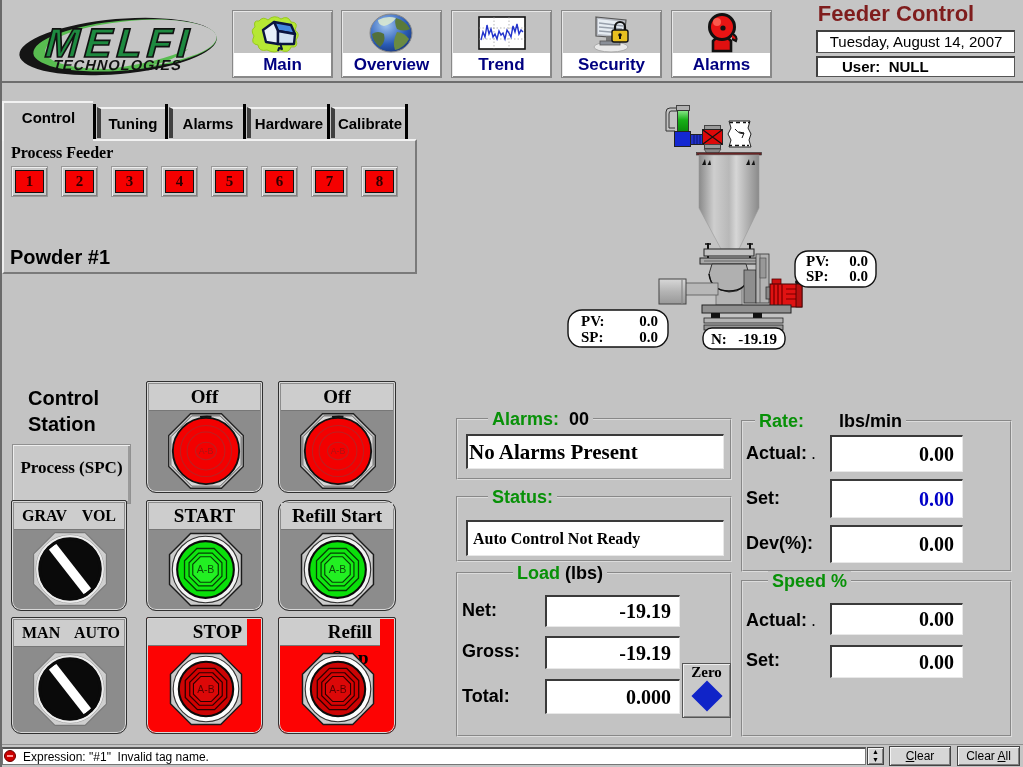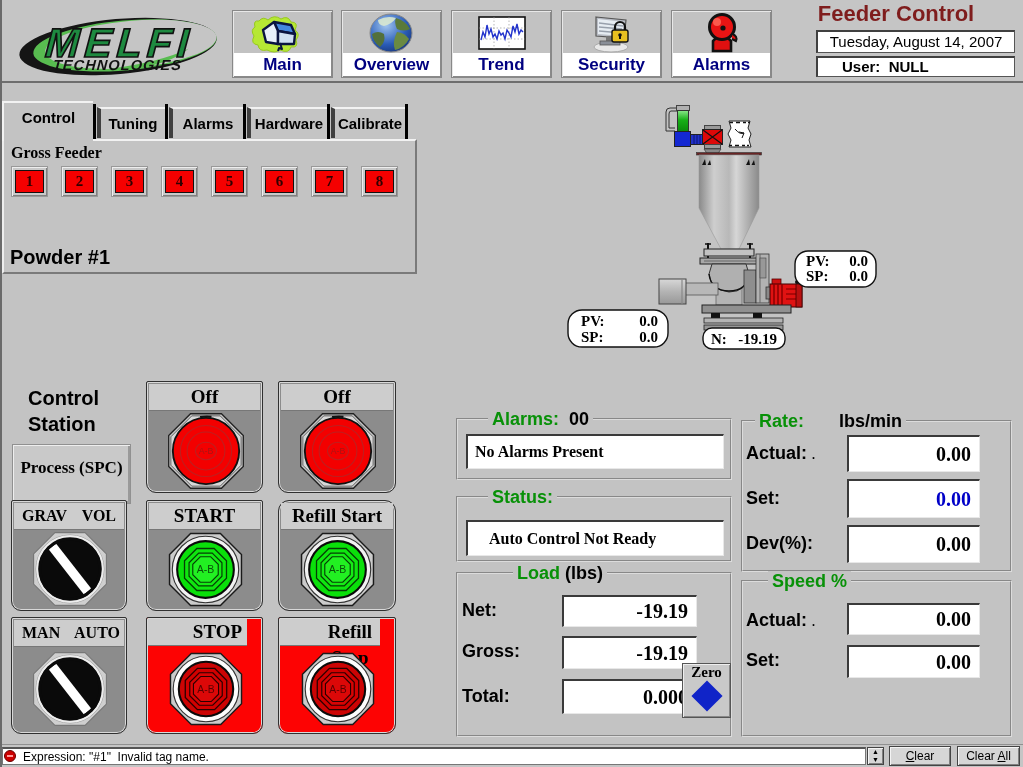--- a/index.html
+++ b/index.html
@@ -25,21 +25,21 @@
 .ppanel .strip{position:absolute;left:2px;top:2px;right:2px;height:26px;background:#cdcdcd;border-bottom:1px solid #777;font-family:"Liberation Serif",serif;font-weight:bold;font-size:19px;text-align:center;line-height:26px;color:#000;}
 .ppanel .strip span{line-height:26px;font-size:16px;}
 .ppanel.redbody .strip{left:1px;top:1px;right:15px;padding-left:40px;}
 .ppanel.redbody{background:#fd0303;}
 
 .gbox{border:2px groove #dcdcdc;box-sizing:border-box;}
 .glabel{position:absolute;top:-11px;background:#c3c3c3;font-weight:bold;font-size:18px;padding:0 4px;white-space:nowrap;}
 .green{color:#089108;}
 .field{background:#fff;border-top:2px solid #3a3a3a;border-left:2px solid #3a3a3a;border-right:1px solid #e8e8e8;border-bottom:1px solid #e8e8e8;box-sizing:border-box;font-family:"Liberation Serif",serif;font-weight:bold;}
 .flabel{font-weight:bold;font-size:18px;color:#000;}
-.num{text-align:right;font-size:20px;padding-right:8px;margin-left:17px;}
+.num{text-align:right;font-size:20px;padding-right:8px;}
 
 #statusbar{left:0;top:744px;width:1023px;height:23px;background:#c5c5c5;border-top:1px solid #909090;}
 .wbtn{background:#d6d6d6;border:1px solid #444;box-shadow:inset 1px 1px 0 #f4f4f4, inset -1px -1px 0 #808080;box-sizing:border-box;font-size:12px;text-align:center;color:#000;}
 </style>
 </head>
 <body>
 <div class="abs" id="header"></div>
 <div class="abs" id="logo" style="left:8px;top:8px;width:225px;height:72px;">
 <svg width="225" height="72" viewBox="0 0 225 72">
   <g transform="rotate(-5 110 38)">
@@ -143,21 +143,21 @@
 <div class="abs tab" style="left:97px;width:68px;">Tuning</div>
 <div class="abs tabline" style="left:165px;"></div>
 <div class="abs tab" style="left:169px;width:74px;">Alarms</div>
 <div class="abs tabline" style="left:243px;"></div>
 <div class="abs tab" style="left:247px;width:80px;">Hardware</div>
 <div class="abs tabline" style="left:327px;"></div>
 <div class="abs tab" style="left:331px;width:74px;">Calibrate</div>
 <div class="abs tabline" style="left:405px;"></div>
 
 <div class="abs" id="sfpanel">
-  <div class="abs serif" style="left:7px;top:3px;font-weight:bold;font-size:16px;">Gross Feeder</div>
+  <div class="abs serif" style="left:7px;top:3px;font-weight:bold;font-size:16px;">Process Feeder</div>
   <div class="abs fbtn" style="left:7px;">
       <div class="red">1</div>
     </div>
   <div class="abs fbtn" style="left:57px;">
       <div class="red">2</div>
     </div>
   <div class="abs fbtn" style="left:107px;">
       <div class="red">3</div>
     </div>
   <div class="abs fbtn" style="left:157px;">
@@ -397,26 +397,26 @@
 <div class="abs ppanel redbody" style="left:278px;top:617px;width:118px;height:117px;">
     <div class="strip">Refill Stop</div>
   <svg style="position:absolute;left:19px;top:31px;" width="80" height="80" viewBox="0 0 100 100">
       <use href="#btn-darkred-oct"></use>
     </svg>
   </div>
 
 <div class="abs gbox" style="left:456px;top:418px;width:276px;height:62px;">
   <div class="glabel" style="left:30px;"><span class="green">Alarms:</span>&nbsp; <span>00</span></div>
 </div>
-<div class="abs field" style="left:466px;top:434px;width:258px;height:35px;font-size:16px;line-height:32px;padding-left:7px;">No Alarms Present</div>
+<div class="abs field" style="left:466px;top:434px;width:258px;height:35px;font-size:21px;line-height:32px;padding-left:1px;">No Alarms Present</div>
 
 <div class="abs gbox" style="left:456px;top:496px;width:276px;height:66px;">
   <div class="glabel" style="left:30px;"><span class="green">Status:</span></div>
 </div>
-<div class="abs field" style="left:466px;top:520px;width:258px;height:36px;font-size:16px;line-height:33px;padding-left:21px;">Auto Control Not Ready</div>
+<div class="abs field" style="left:466px;top:520px;width:258px;height:36px;font-size:16px;line-height:33px;padding-left:5px;">Auto Control Not Ready</div>
 
 <div class="abs gbox" style="left:456px;top:572px;width:276px;height:165px;">
   <div class="glabel" style="left:55px;"><span class="green">Load</span> <span>(lbs)</span></div>
 </div>
 <div class="abs flabel" style="left:462px;top:600px;">Net:</div>
 <div class="abs field num" style="left:545px;top:595px;width:135px;height:32px;line-height:29px;">-19.19</div>
 <div class="abs flabel" style="left:462px;top:641px;">Gross:</div>
 <div class="abs field num" style="left:545px;top:636px;width:135px;height:33px;line-height:30px;">-19.19</div>
 <div class="abs flabel" style="left:462px;top:686px;">Total:</div>
 <div class="abs field num" style="left:545px;top:679px;width:135px;height:35px;line-height:32px;">0.000</div>

